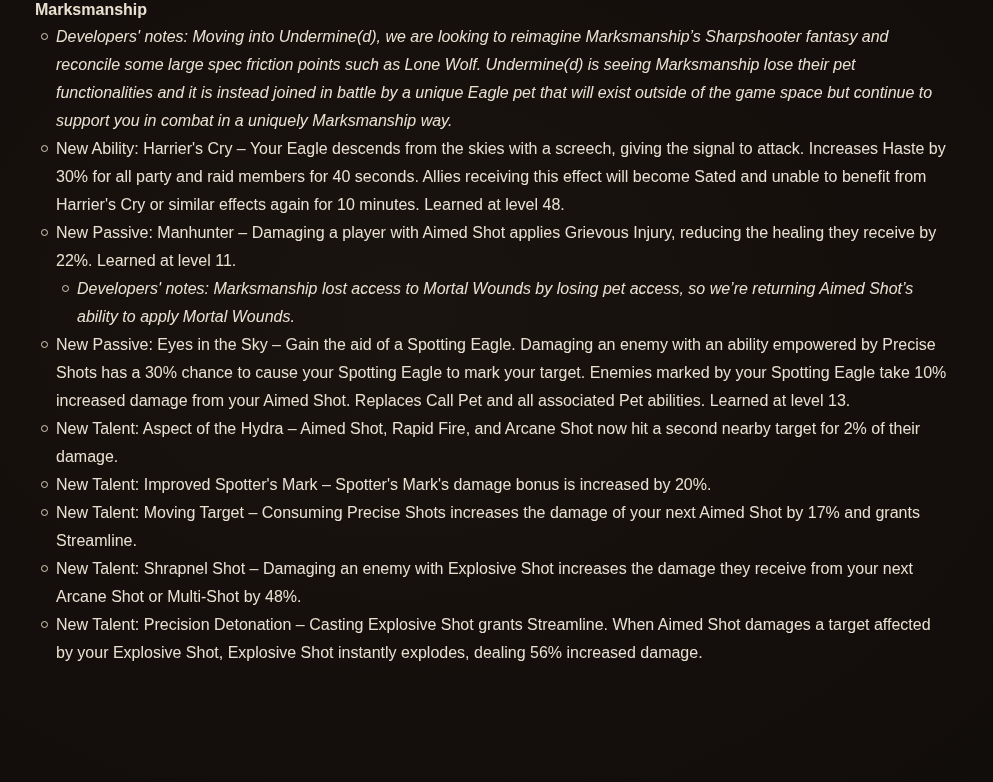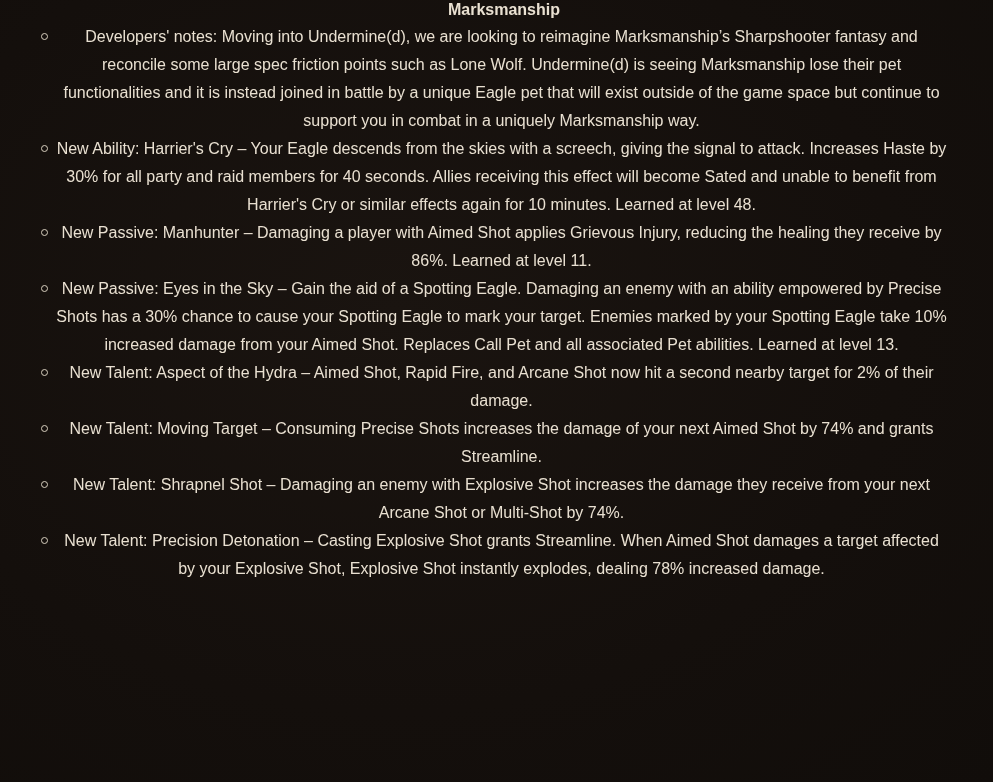--- a/index.html
+++ b/index.html
@@ -33,21 +33,20 @@
       position: absolute;
       width: 5px;
       height: 5px;
       border: 1.5px solid #d8cfbf;
       border-radius: 50%;
       top: 10px;
     }
     .lvl1 {
       padding-left: 35px;
       padding-right: 20px;
-      text-align: center;
     }
     .lvl1-wrap { padding-left: 0; }
     .heading {
       font-weight: bold;
       display: block;
       line-height: 22px;
       margin-top: -1px;
     }
     .lvl2-list {
       padding-left: 21px;
@@ -57,21 +56,21 @@
       padding-right: 26px;
     }
     .lvl2 > .bullet { left: -15px; }
     .lvl3-list {
       padding-left: 21px;
     }
     .lvl3 {
       padding-right: 20px;
     }
     .lvl3 > .bullet { left: -15px; }
-    .italic { }
+    .italic { font-style: italic; }
     .text { display: block; }
   </style>
 </head>
 <body>
 
 <div class="page">
   <ul class="lvl1-wrap">
     <li class="lvl1">
 
       <span class="heading">Marksmanship</span>
@@ -80,38 +79,48 @@
         <li class="lvl2">
           <span class="bullet"></span>
           <span class="text italic">Developers' notes: Moving into Undermine(d), we are looking to reimagine Marksmanship’s Sharpshooter fantasy and reconcile some large spec friction points such as Lone Wolf. Undermine(d) is seeing Marksmanship lose their pet functionalities and it is instead joined in battle by a unique Eagle pet that will exist outside of the game space but continue to support you in combat in a uniquely Marksmanship way.</span>
         </li>
         <li class="lvl2">
           <span class="bullet"></span>
           <span class="text">New Ability: Harrier's Cry – Your Eagle descends from the skies with a screech, giving the signal to attack. Increases Haste by 30% for all party and raid members for 40 seconds. Allies receiving this effect will become Sated and unable to benefit from Harrier's Cry or similar effects again for 10 minutes. Learned at level 48.</span>
         </li>
         <li class="lvl2">
           <span class="bullet"></span>
-          <span class="text">New Passive: Manhunter – Damaging a player with Aimed Shot applies Grievous Injury, reducing the healing they receive by 86%. Learned at level 11.</span>
+          <span class="text">New Passive: Manhunter – Damaging a player with Aimed Shot applies Grievous Injury, reducing the healing they receive by 22%. Learned at level 11.</span>
+          <ul class="lvl3-list">
+            <li class="lvl3">
+              <span class="bullet"></span>
+              <span class="text italic">Developers' notes: Marksmanship lost access to Mortal Wounds by losing pet access, so we’re returning Aimed Shot’s ability to apply Mortal Wounds.</span>
+            </li>
+          </ul>
         </li>
         <li class="lvl2">
           <span class="bullet"></span>
           <span class="text">New Passive: Eyes in the Sky – Gain the aid of a Spotting Eagle. Damaging an enemy with an ability empowered by Precise Shots has a 30% chance to cause your Spotting Eagle to mark your target. Enemies marked by your Spotting Eagle take 10% increased damage from your Aimed Shot. Replaces Call Pet and all associated Pet abilities. Learned at level 13.</span>
         </li>
         <li class="lvl2">
           <span class="bullet"></span>
           <span class="text">New Talent: Aspect of the Hydra – Aimed Shot, Rapid Fire, and Arcane Shot now hit a second nearby target for 2% of their damage.</span>
         </li>
         <li class="lvl2">
           <span class="bullet"></span>
-          <span class="text">New Talent: Moving Target – Consuming Precise Shots increases the damage of your next Aimed Shot by 74% and grants Streamline.</span>
+          <span class="text">New Talent: Improved Spotter's Mark – Spotter's Mark's damage bonus is increased by 20%.</span>
         </li>
         <li class="lvl2">
           <span class="bullet"></span>
-          <span class="text">New Talent: Shrapnel Shot – Damaging an enemy with Explosive Shot increases the damage they receive from your next Arcane Shot or Multi-Shot by 74%.</span>
+          <span class="text">New Talent: Moving Target – Consuming Precise Shots increases the damage of your next Aimed Shot by 17% and grants Streamline.</span>
         </li>
         <li class="lvl2">
           <span class="bullet"></span>
-          <span class="text">New Talent: Precision Detonation – Casting Explosive Shot grants Streamline. When Aimed Shot damages a target affected by your Explosive Shot, Explosive Shot instantly explodes, dealing 78% increased damage.</span>
+          <span class="text">New Talent: Shrapnel Shot – Damaging an enemy with Explosive Shot increases the damage they receive from your next Arcane Shot or Multi-Shot by 48%.</span>
+        </li>
+        <li class="lvl2">
+          <span class="bullet"></span>
+          <span class="text">New Talent: Precision Detonation – Casting Explosive Shot grants Streamline. When Aimed Shot damages a target affected by your Explosive Shot, Explosive Shot instantly explodes, dealing 56% increased damage.</span>
         </li>
       </ul>
     </li>
   </ul>
 </div>
 
 </body></html>

